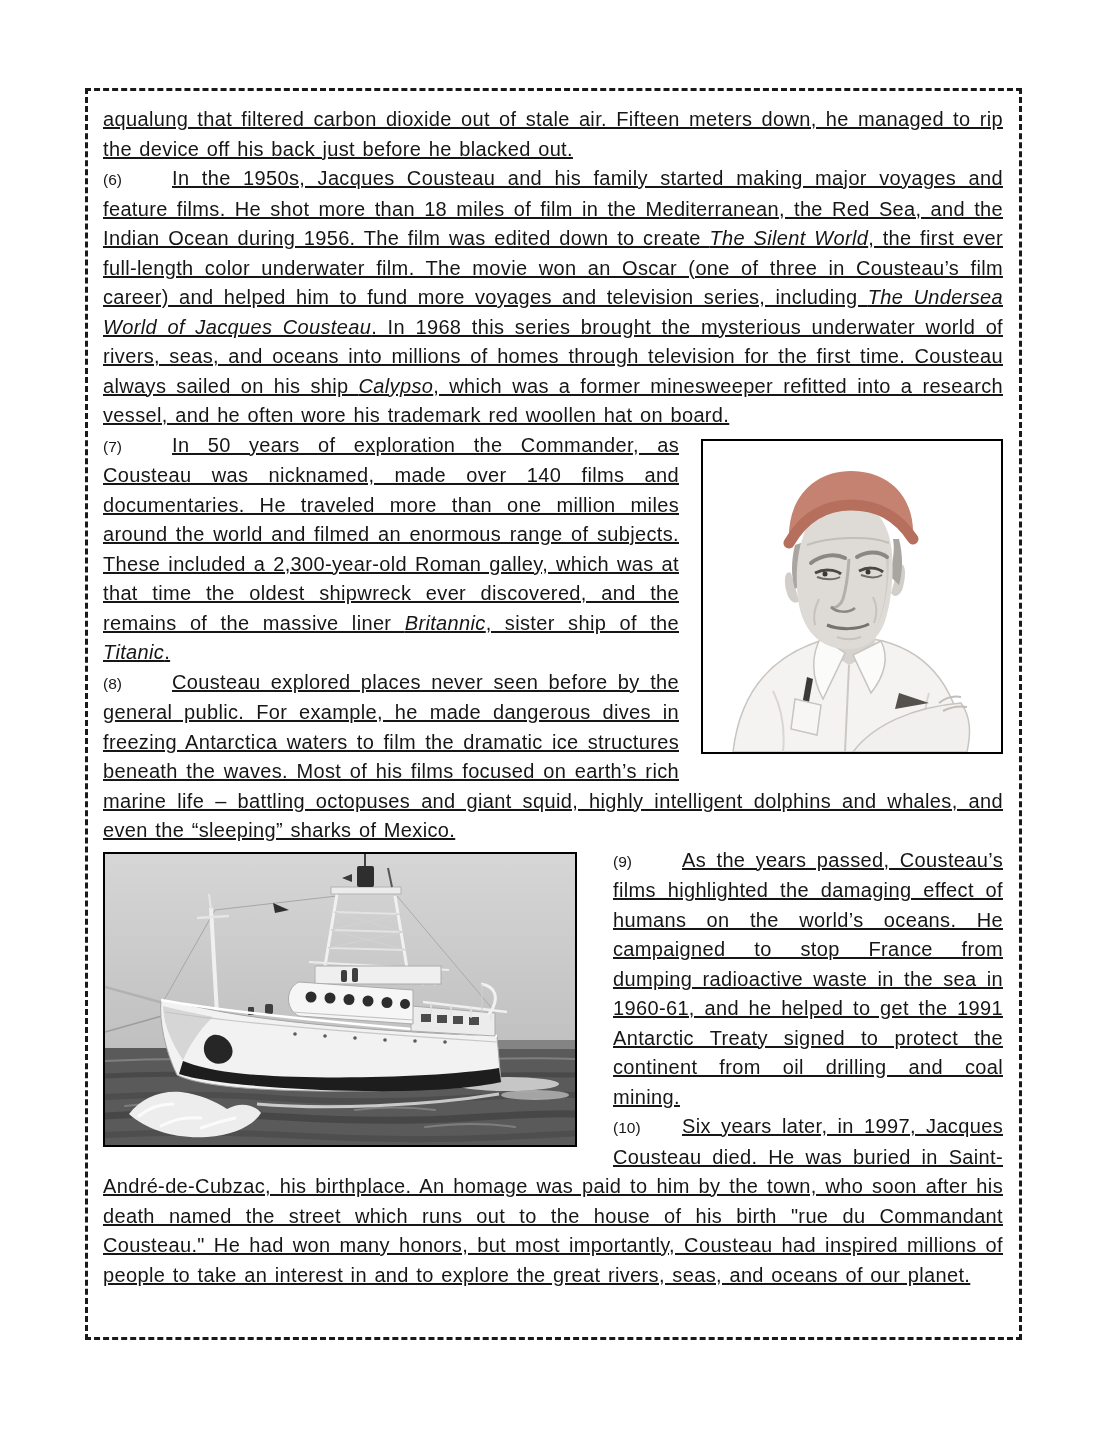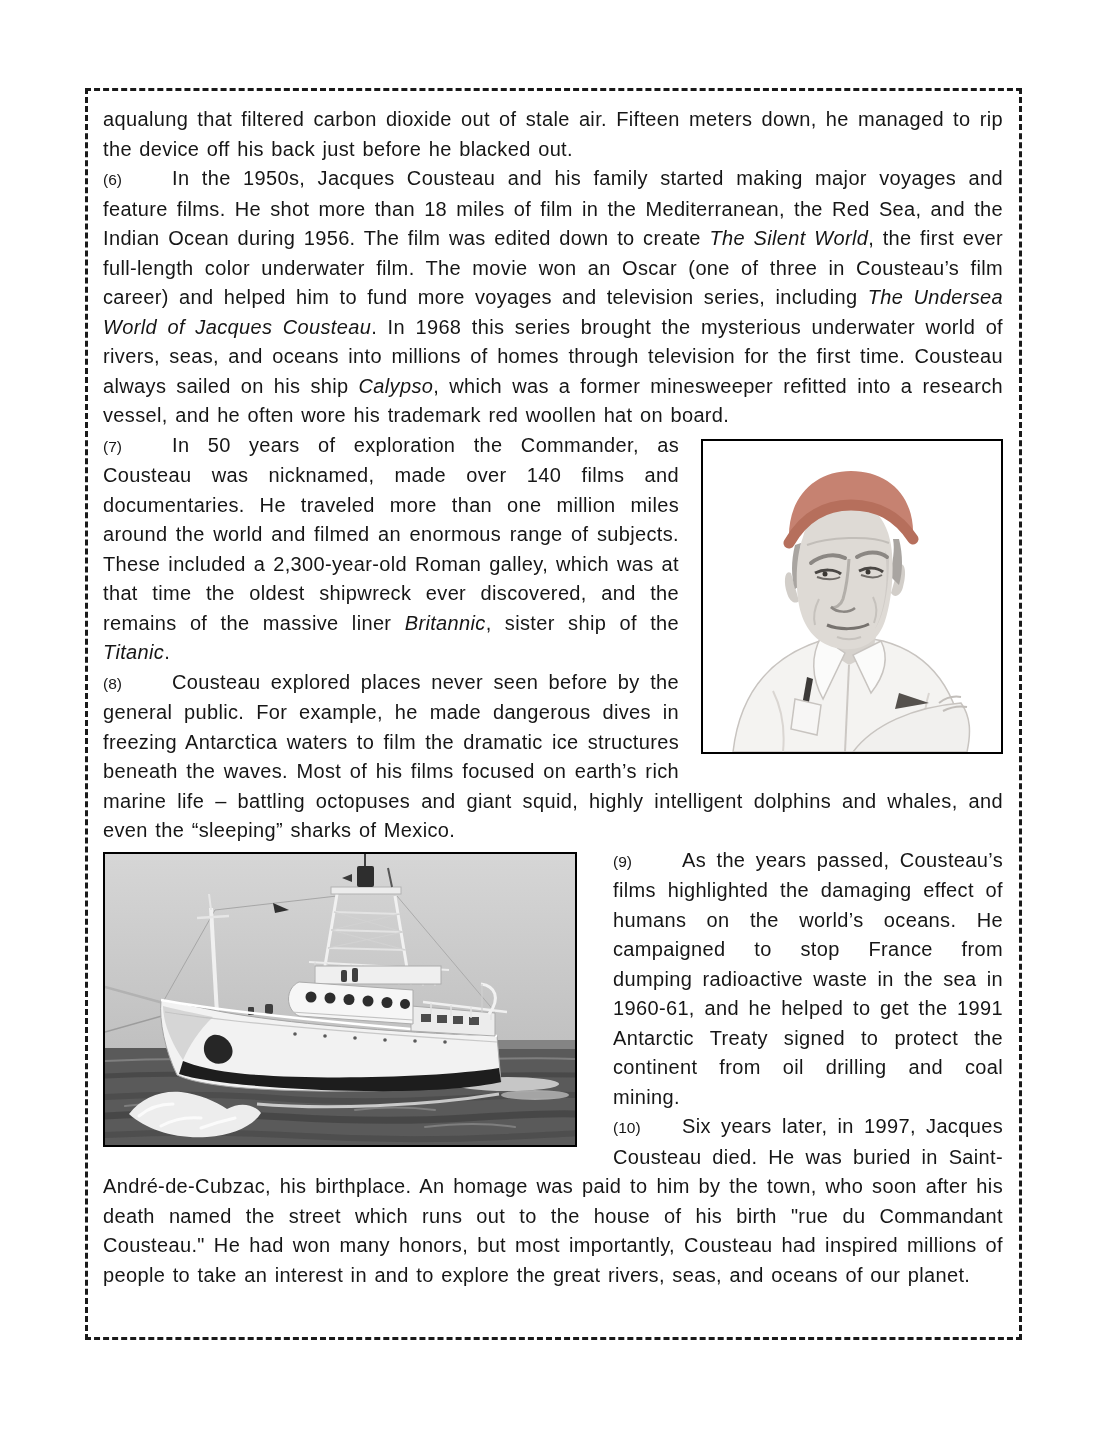--- a/index.html
+++ b/index.html
@@ -6,20 +6,21 @@
   .page{
     position:relative;width:1105px;height:1430px;background:#ffffff;
     font-family:"Liberation Sans",sans-serif;color:#161616;overflow:hidden;
   }
   .sheet{
     position:absolute;left:85px;top:88px;
     width:900px;height:1232px;
     padding:14px 16px 0 15px;
     border:3px dashed #1a1a1a;
     overflow:hidden;
+    text-decoration:underline;
   }
   .para{
     margin:0;text-align:justify;
     font-size:20px;line-height:29.5px;
     letter-spacing:0.35px;word-spacing:1.6px;
   }
   .pnum{
     display:inline-block;width:69px;
     font-size:15.5px;letter-spacing:0;
     vertical-align:baseline;

